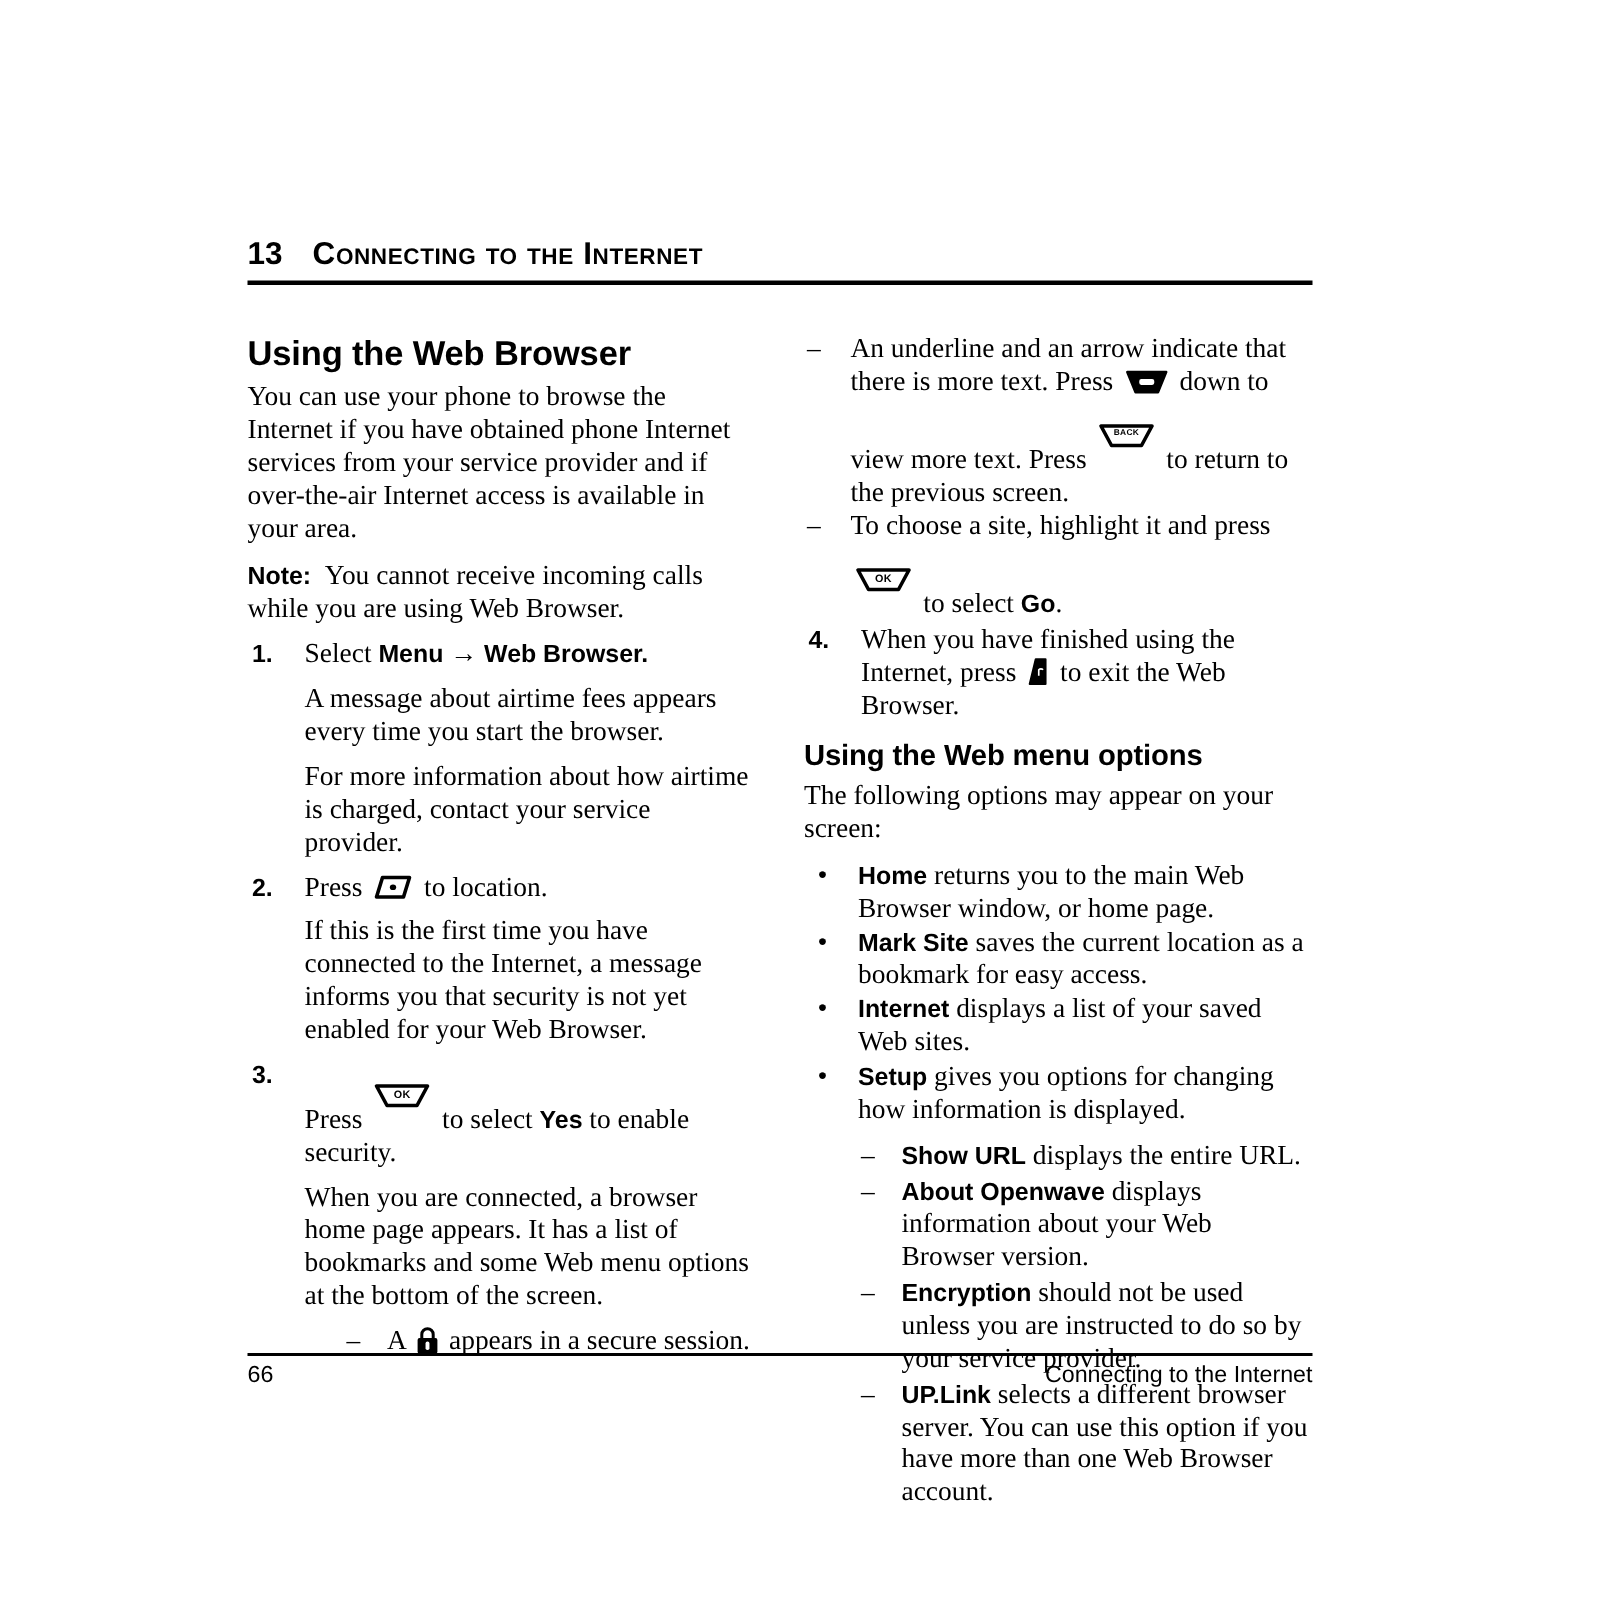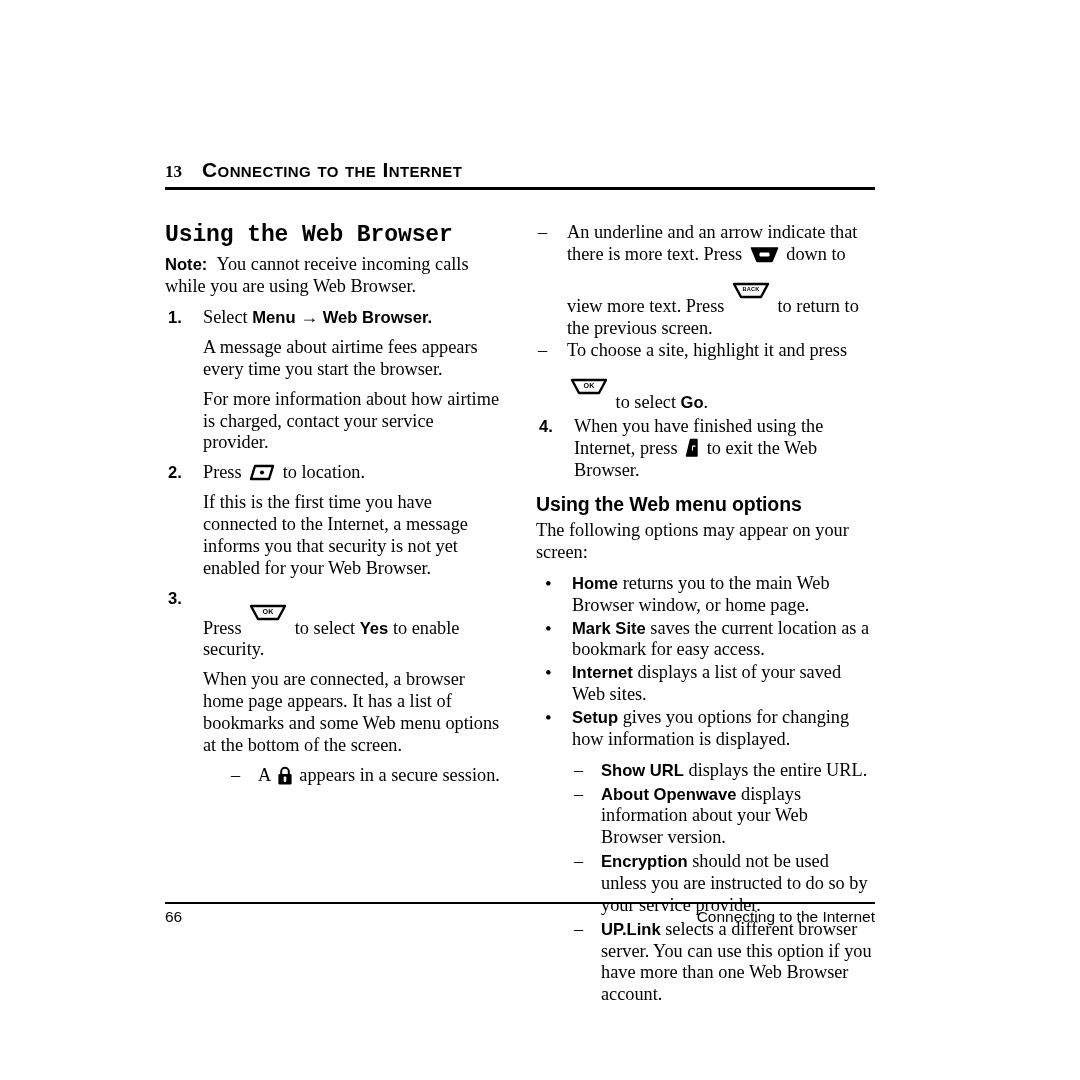--- a/index.html
+++ b/index.html
@@ -31,24 +31,23 @@
     top: 158px;
     width: 710px;
   }
   .chapter-row {
     display: flex;
     align-items: baseline;
     font-family: "Liberation Sans", "DejaVu Sans", sans-serif;
     font-weight: bold;
   }
   .chapter-num {
-    font-size: 17px;
+    font-size: 21px;
     letter-spacing: 0px;
     margin-right: 20px;
-    font-family: Liberation Serif, serif;
   }
   .chapter-title {
     font-size: 21px;
     font-variant: small-caps;
     letter-spacing: 0.4px;
   }
   .chapter-rule {
     margin-top: 5px;
     border-top: 3px solid #000;
     width: 710px;
@@ -57,21 +56,21 @@
   
   .col {
     position: absolute;
     top: 222px;
     width: 337px;
   }
   .col-left  { left: 0px; }
   .col-right { left: 371px; }
 
   h1.sec {
-    font-family: Liberation Mono, monospace;
+    font-family: Liberation Sans, sans-serif;
     font-weight: bold;
     font-size: 23px;
     margin: 0 0 6px 0;
     letter-spacing: -0.1px;
     line-height: 1.15;
   }
   h2.subsec {
     font-family: "Liberation Sans", "DejaVu Sans", sans-serif;
     font-weight: bold;
     font-size: 19.5px;
@@ -235,20 +234,21 @@
       <span class="chapter-num">13</span>
       <span class="chapter-title">Connecting to the Internet</span>
     </div>
     <div class="chapter-rule"></div>
   </div>
 
   <div class="col col-left">
 
     <h1 class="sec">Using the Web Browser</h1>
 
+    <p class="body">You can use your phone to browse the Internet if you have obtained phone Internet services from your service provider and if over-the-air Internet access is available in your area.</p>
 
     <p class="body">
       <span class="b">Note:</span>
       <span>&nbsp;</span><span>You cannot receive incoming calls while you are using Web Browser.</span>
     </p>
 
 
     <ol class="steps">
 
       <li class="step">

